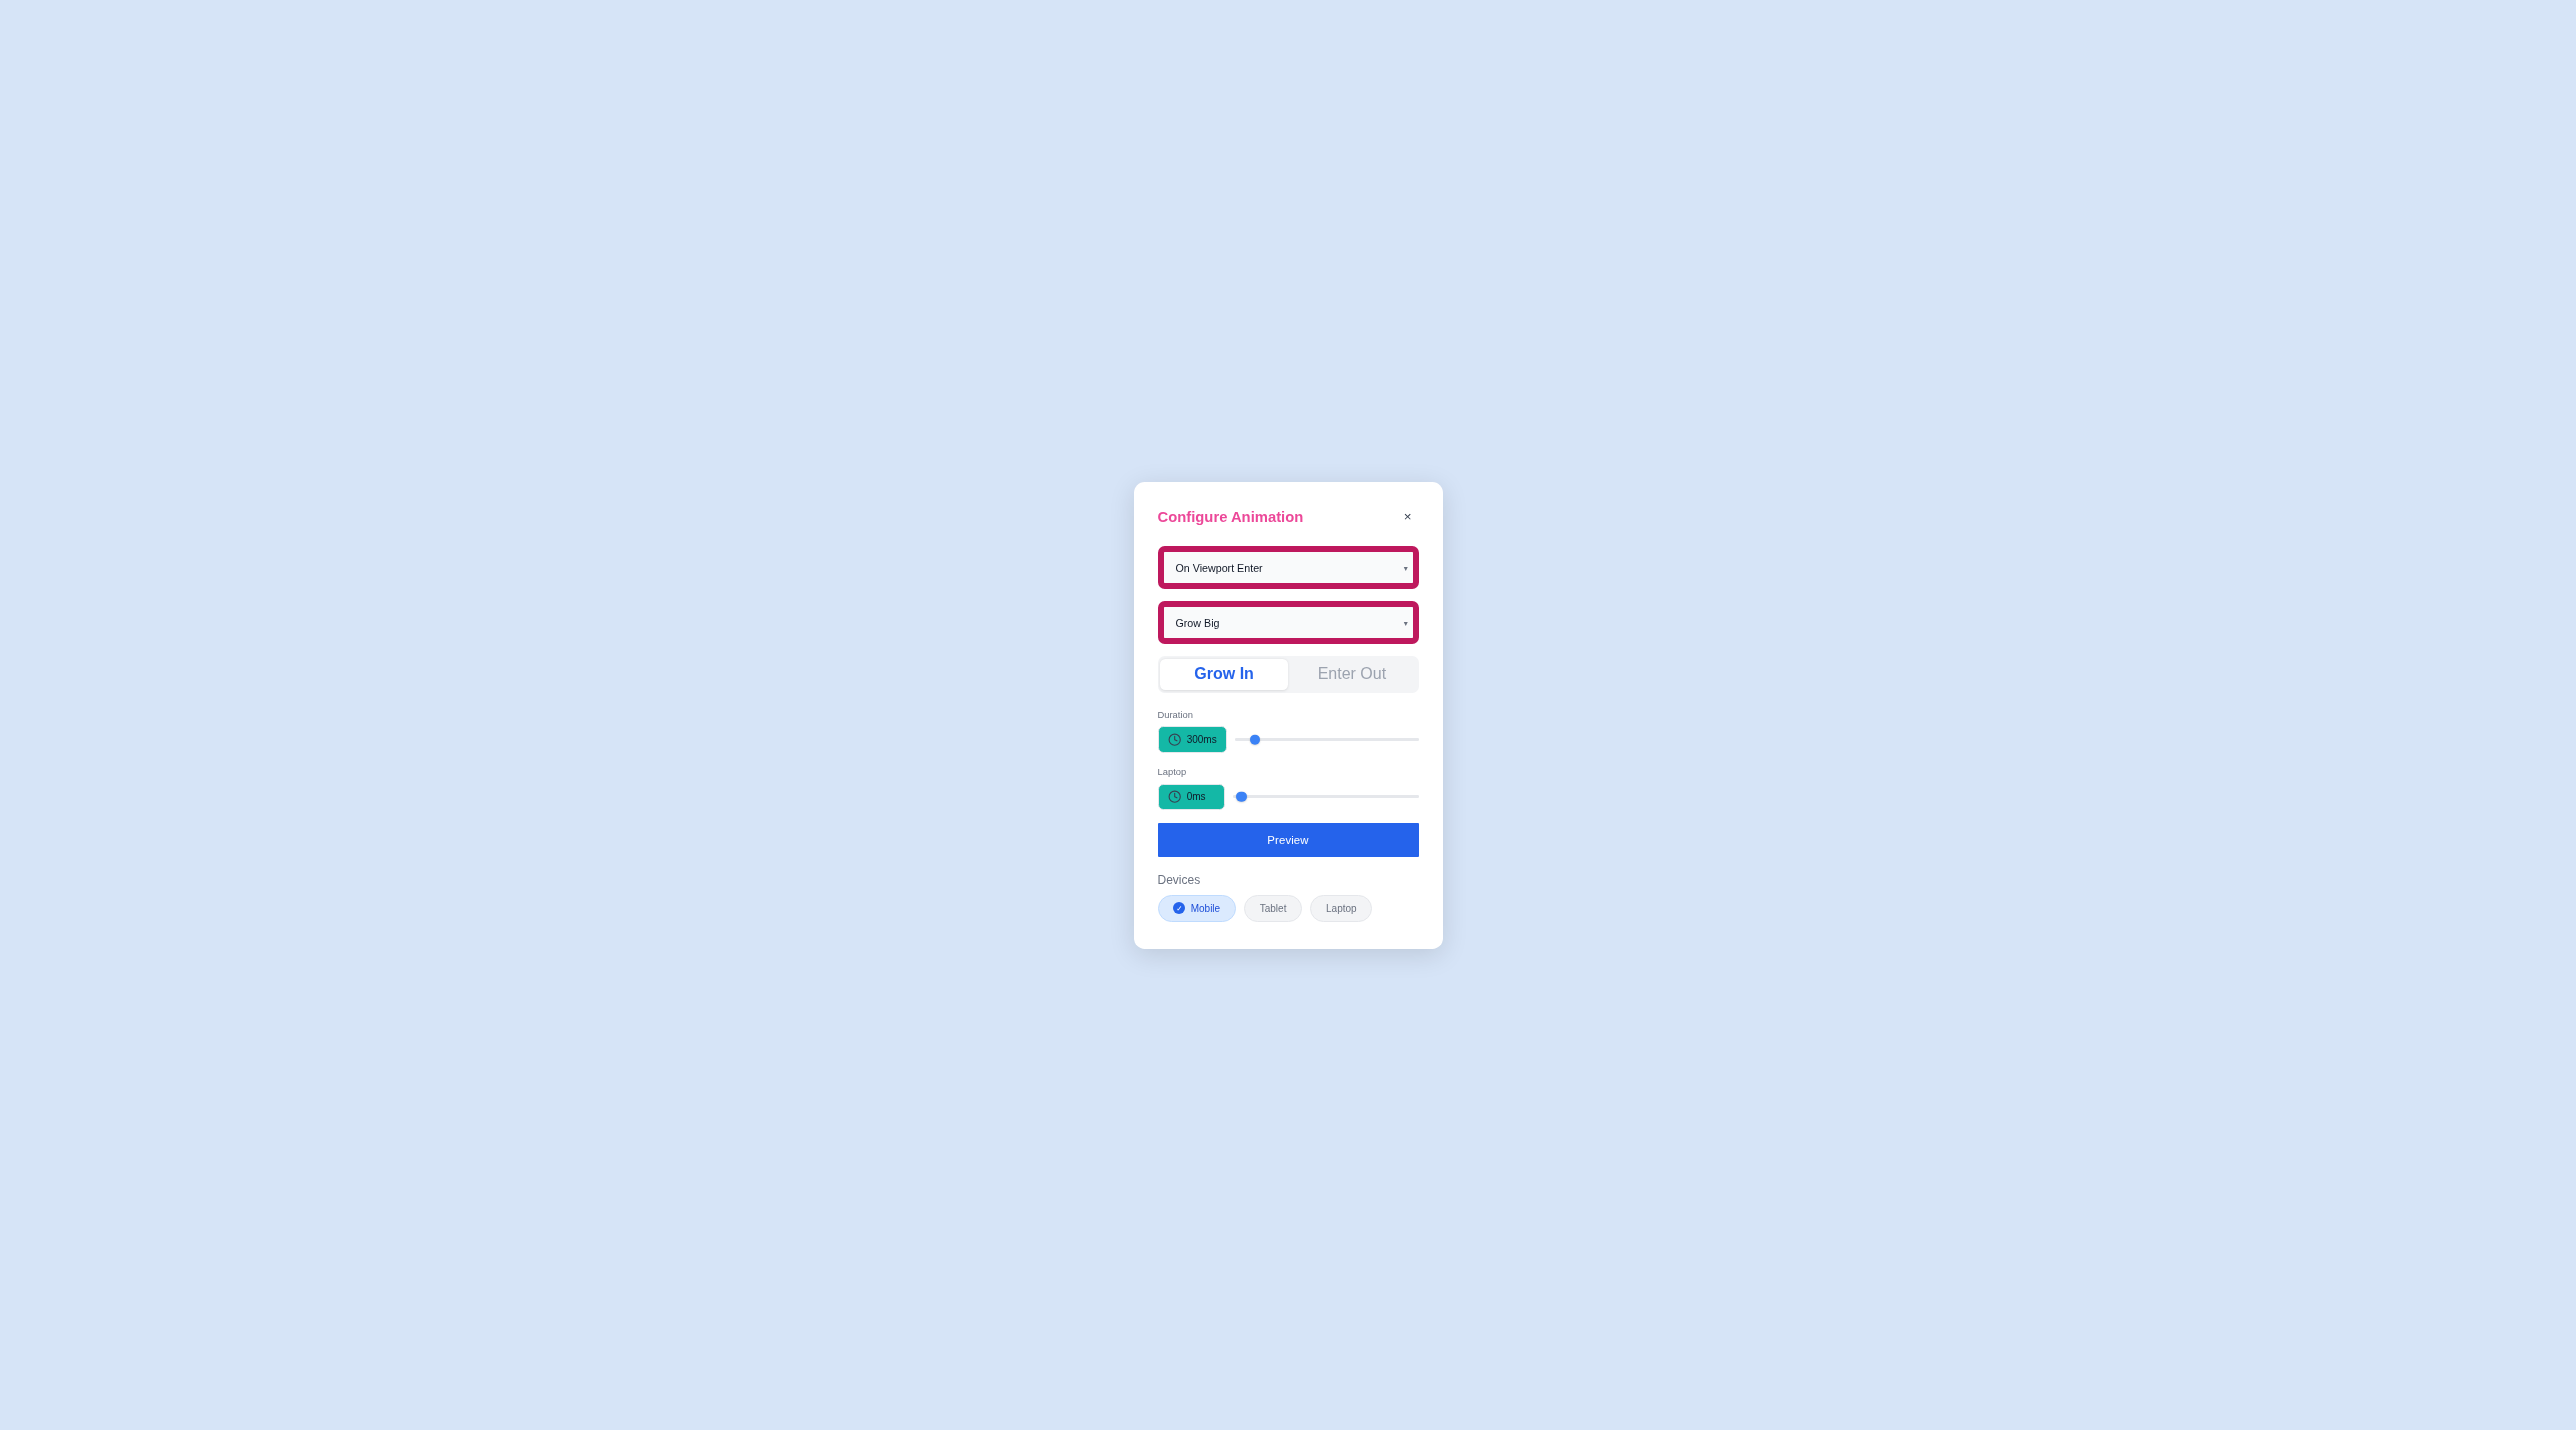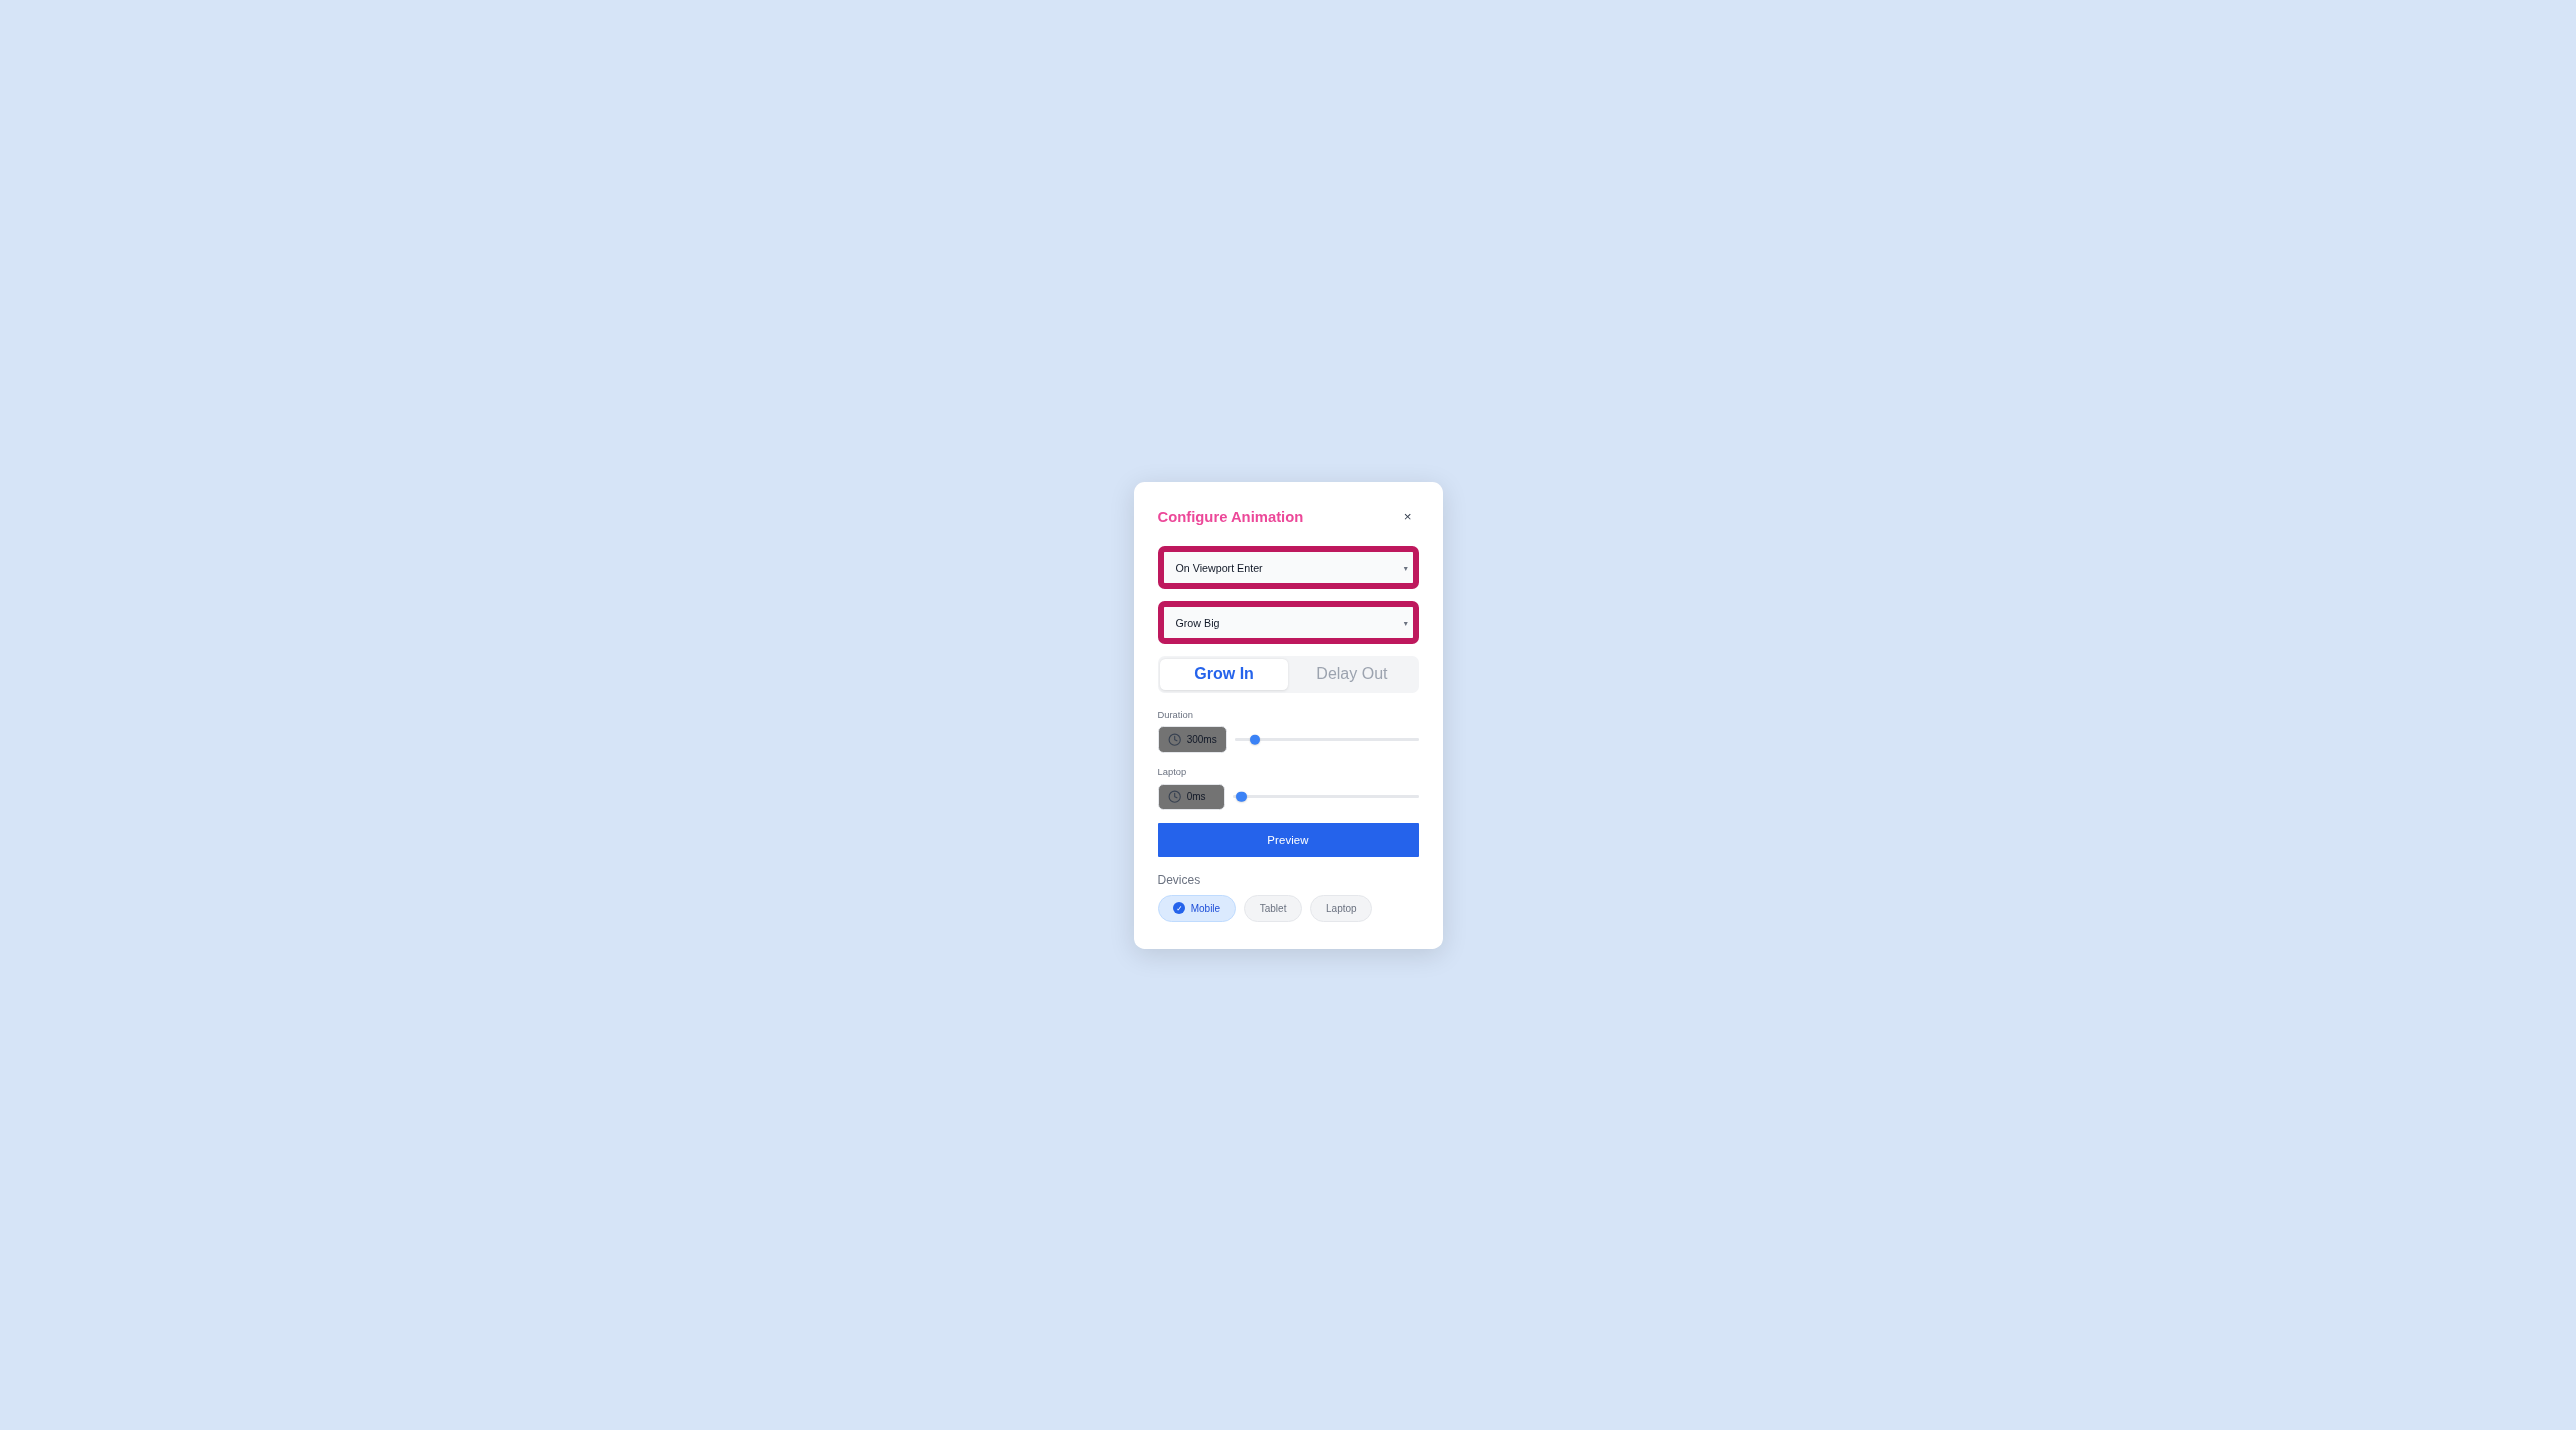--- a/index.html
+++ b/index.html
@@ -120,21 +120,21 @@
       display: flex;
       align-items: center;
       gap: 8px;
       margin-bottom: 13.4px;
     }
 
     .value-box {
       display: flex;
       align-items: center;
       gap: 5.4px;
-      background: #737373;
+      background: #14b8a6;
       border: 1px solid #e5e7eb;
       border-radius: 5.4px;
       padding: 5.4px 9.4px;
       min-width: 67px;
     }
 
     .clock-icon {
       width: 13.4px;
       height: 13.4px;
       color: #374151;
@@ -251,21 +251,21 @@
 
   <div class="select-wrapper">
     <select class="select-field">
       <option>Grow Big</option>
     </select>
     <span class="select-chevron">▾</span>
   </div>
 
   <div class="toggle-group">
     <button class="toggle-btn active">Grow In</button>
-    <button class="toggle-btn inactive">Delay Out</button>
+    <button class="toggle-btn inactive">Enter Out</button>
   </div>
 
   <div class="section-label">Duration</div>
   <div class="slider-row">
     <div class="value-box">
       <svg class="clock-icon" viewBox="0 0 24 24" fill="none" stroke="currentColor" stroke-width="2" stroke-linecap="round" stroke-linejoin="round">
         <circle cx="12" cy="12" r="10"></circle>
         <polyline points="12 6 12 12 16 14"></polyline>
       </svg>
       <span class="value-text">300ms</span>

